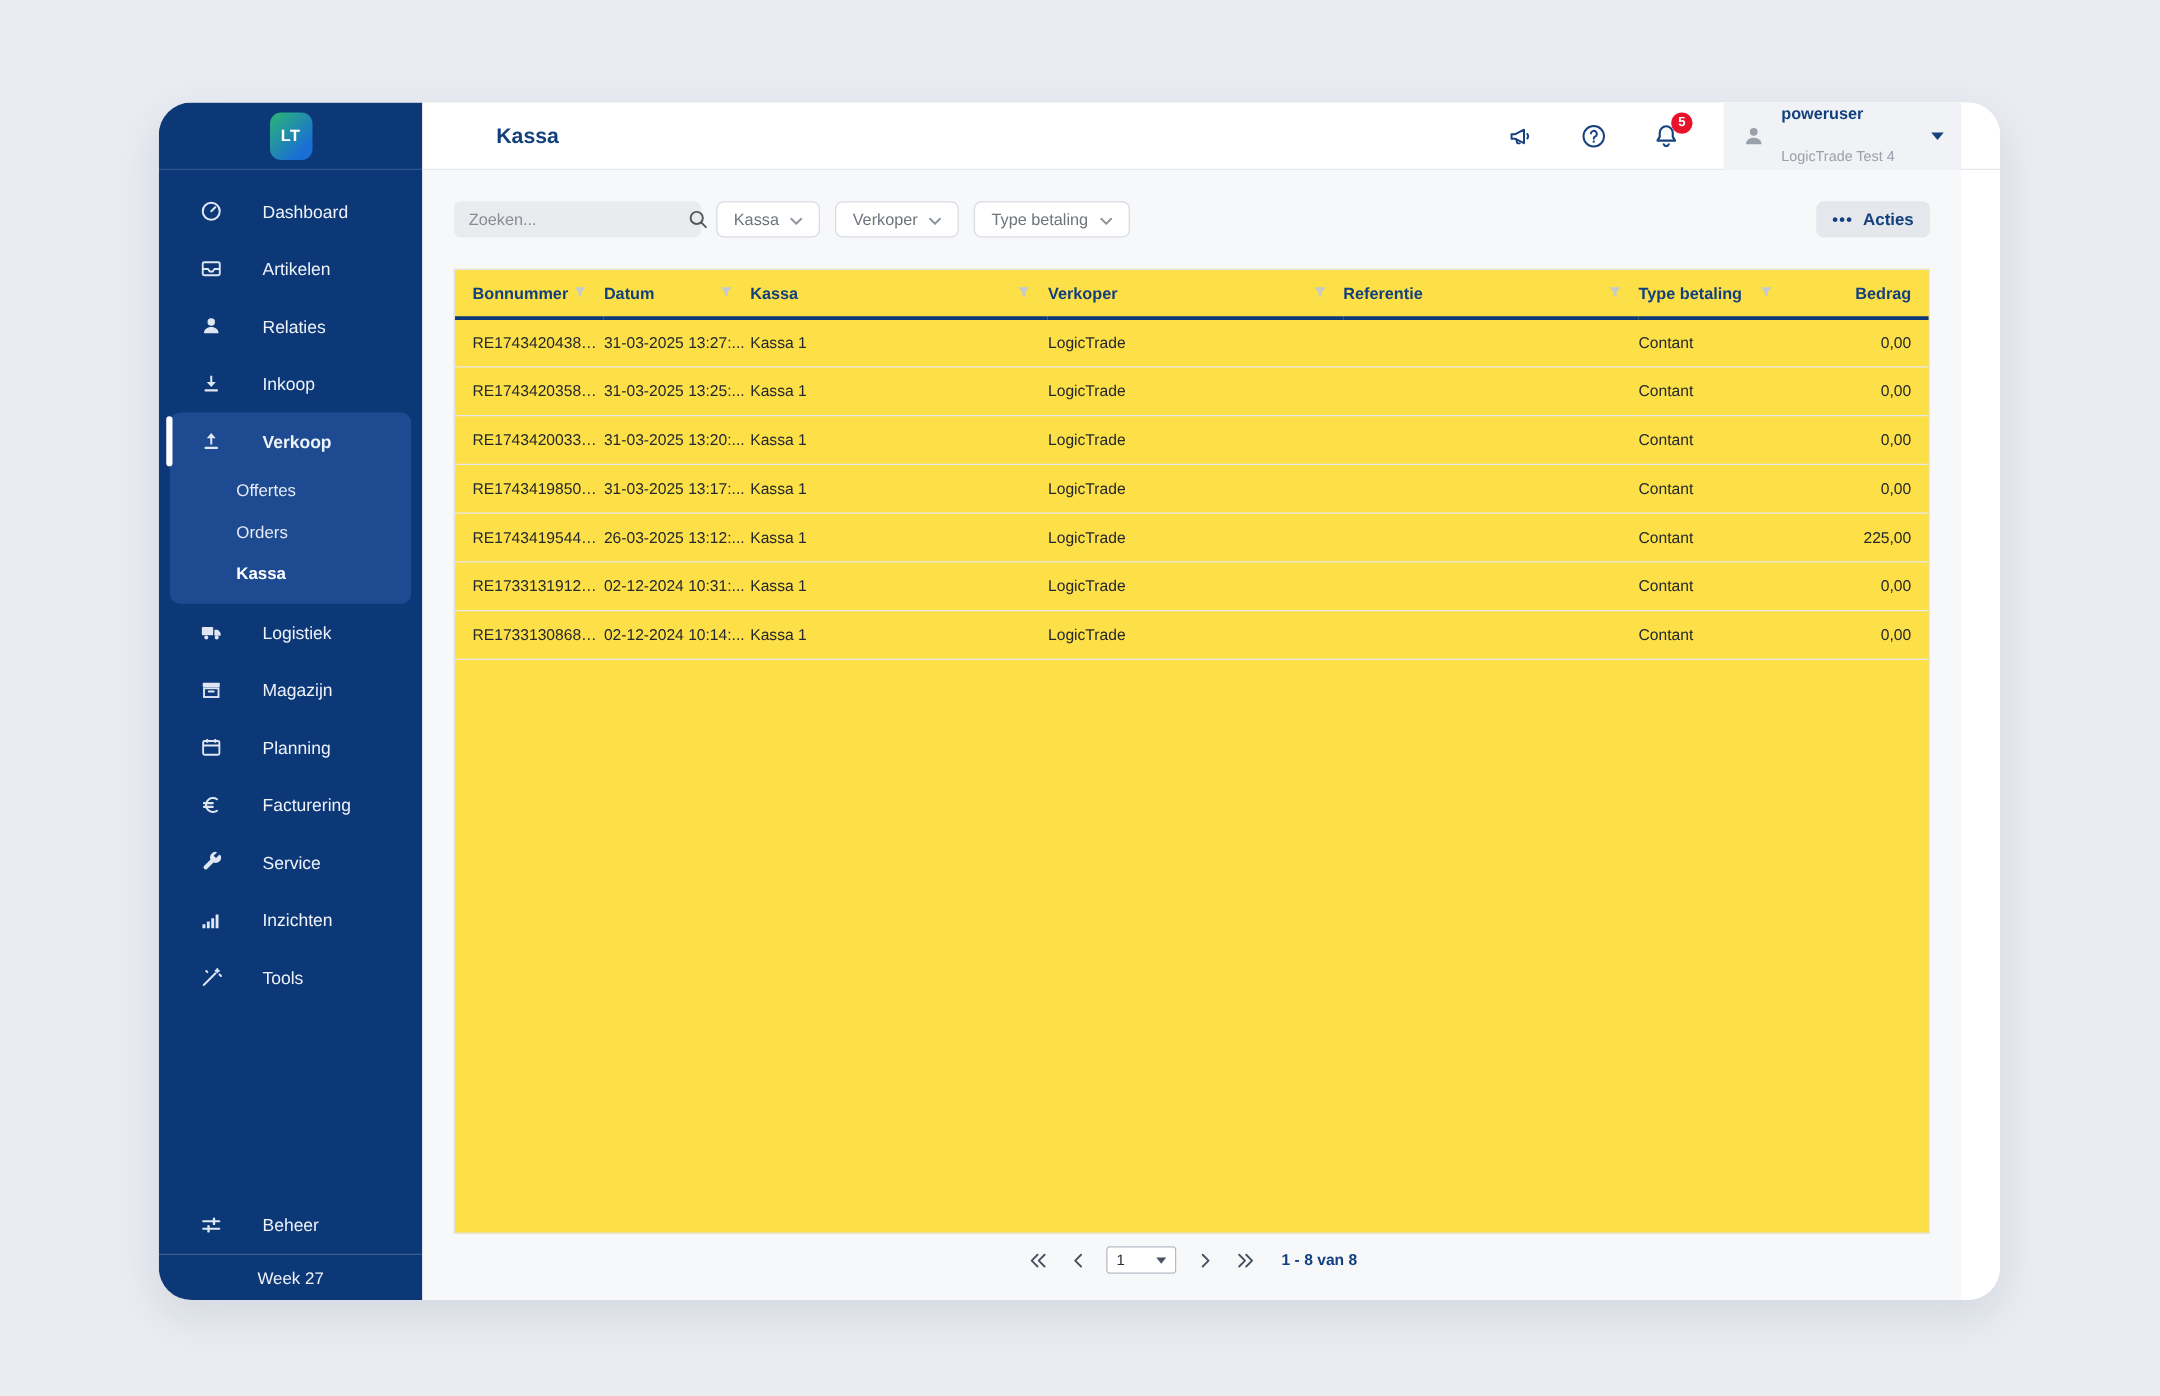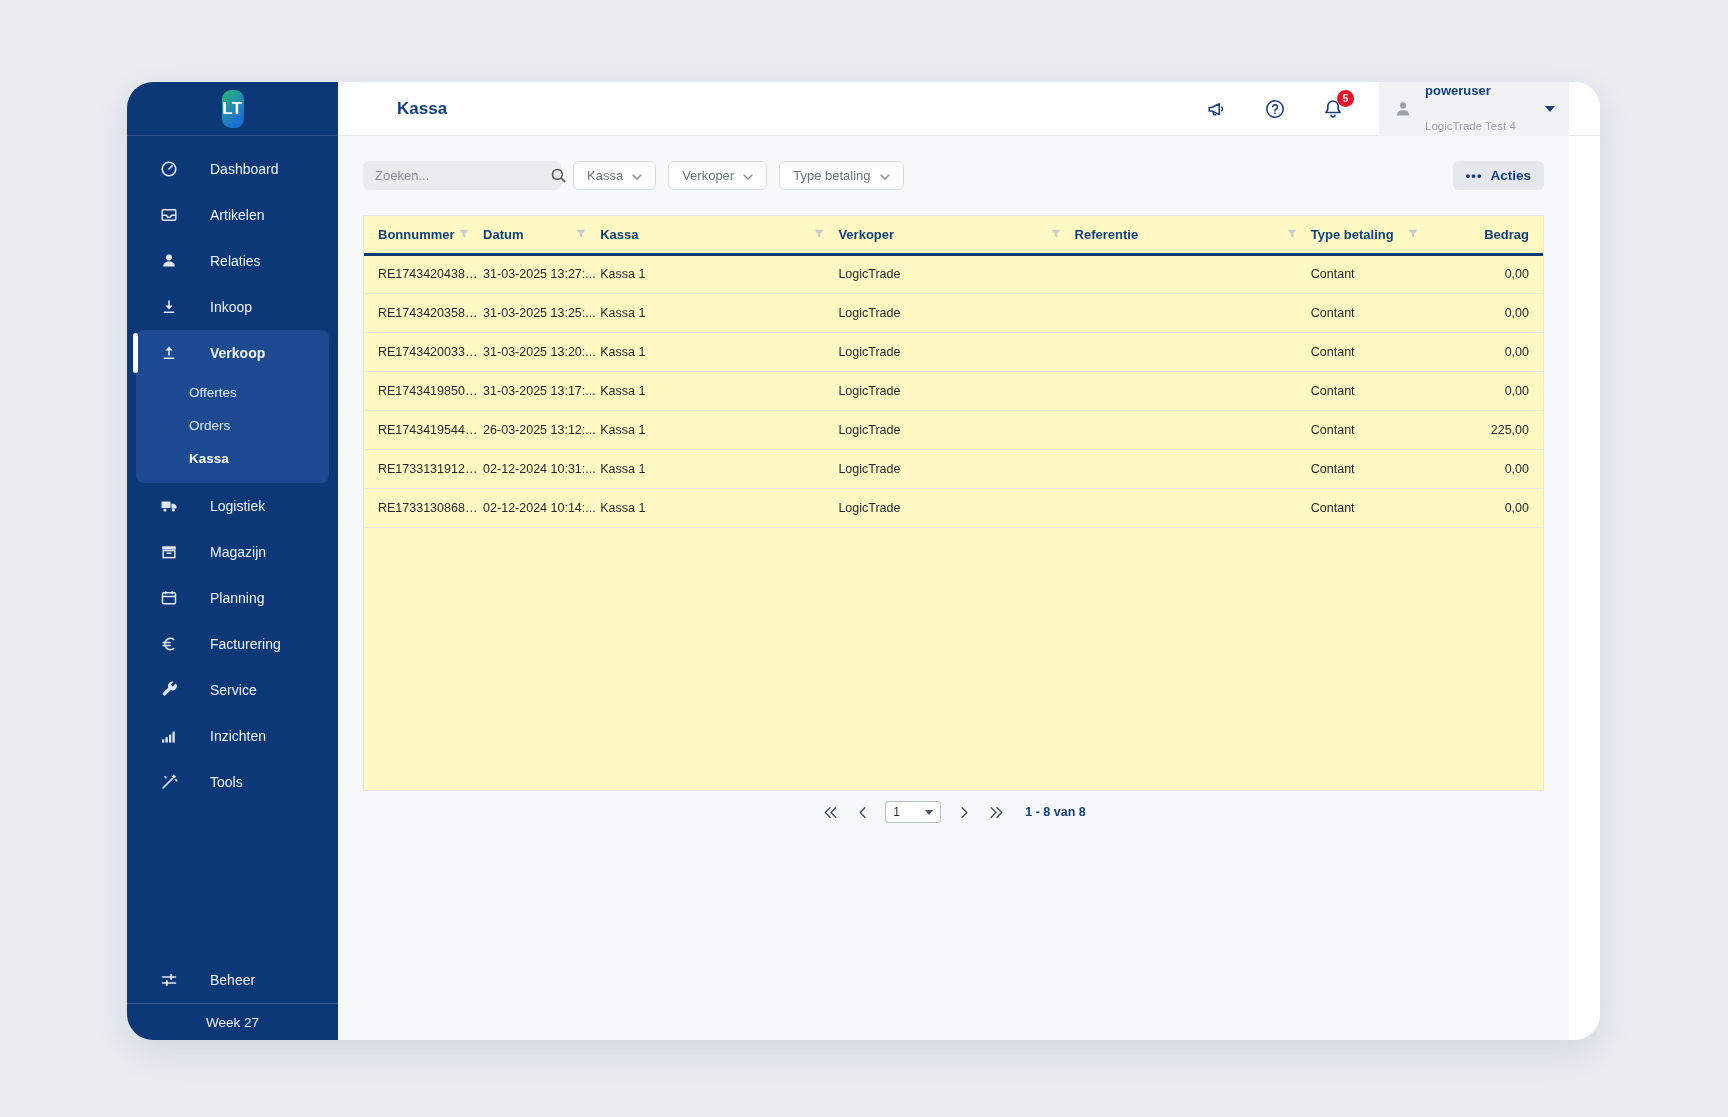--- a/index.html
+++ b/index.html
@@ -22,23 +22,23 @@
   
   .sidebar{
     width:211px; flex:0 0 211px; background:var(--sidebar);
     color:#eef2f9; display:flex; flex-direction:column; position:relative;
   }
   .logo-area{
     height:54px; display:flex; align-items:center; justify-content:center;
     border-bottom:1px solid rgba(255,255,255,.14);
   }
   .logo{
-    width:22px; height:38px; border-radius:9px;
+    width:34px; height:38px; border-radius:9px;
     background:linear-gradient(135deg, var(--logo-green,#2bb673) 0%, var(--logo-blue,#1a6fd4) 78%);
-    color:#fff; font-weight:bold; font-size:17px;
+    color:#fff; font-weight:bold; font-size:13px;
     display:flex; align-items:center; justify-content:center; letter-spacing:.5px;
   }
   nav{ padding-top:10px; flex:1 1 auto; }
   .nav-item{
     height:46px; display:flex; align-items:center; gap:32px;
     padding-left:33px; font-size:14px; color:#eef2f9; cursor:pointer;
     position:relative; white-space:nowrap;
   }
   .nav-item .ico{ width:18px; height:18px; color:#dfe7f3; display:flex; }
   .nav-item .ico svg{ width:18px; height:18px; }
@@ -118,21 +118,21 @@
   .dropdown svg{ width:10px; height:6px; }
   .actions-btn{
     margin-left:auto; height:29px; background:#e4e7ec; border:none; border-radius:6px;
     display:flex; align-items:center; gap:8px; padding:0 13px; cursor:pointer;
     font-family:"Liberation Sans", sans-serif;
   }
   .actions-dots{ color:var(--navy); font-weight:bold; font-size:13px; letter-spacing:1px; line-height:1; }
   .actions-label{ color:var(--navy); font-weight:bold; font-size:13.5px; }
   
   .table-card{
-    background:#fef9c3; border:1px solid #e3e5e9; height:576px; overflow:hidden;
+    background:#fde047; border:1px solid #e3e5e9; height:772px; overflow:hidden;
   }
   table{ width:100%; border-collapse:collapse; table-layout:fixed; }
   thead th{ height:38px; border-bottom:3px solid var(--sidebar); padding:0; }
   .th-inner{
     display:flex; align-items:center; height:100%;
     font-size:13px; font-weight:bold; color:var(--navy);
   }
   th:first-child .th-inner{ padding-left:14px; }
   .th-inner .funnel{ margin-left:auto; margin-right:14px; width:10px; height:10px; }
   .th-inner.right{ justify-content:flex-end; padding-right:14px; }

